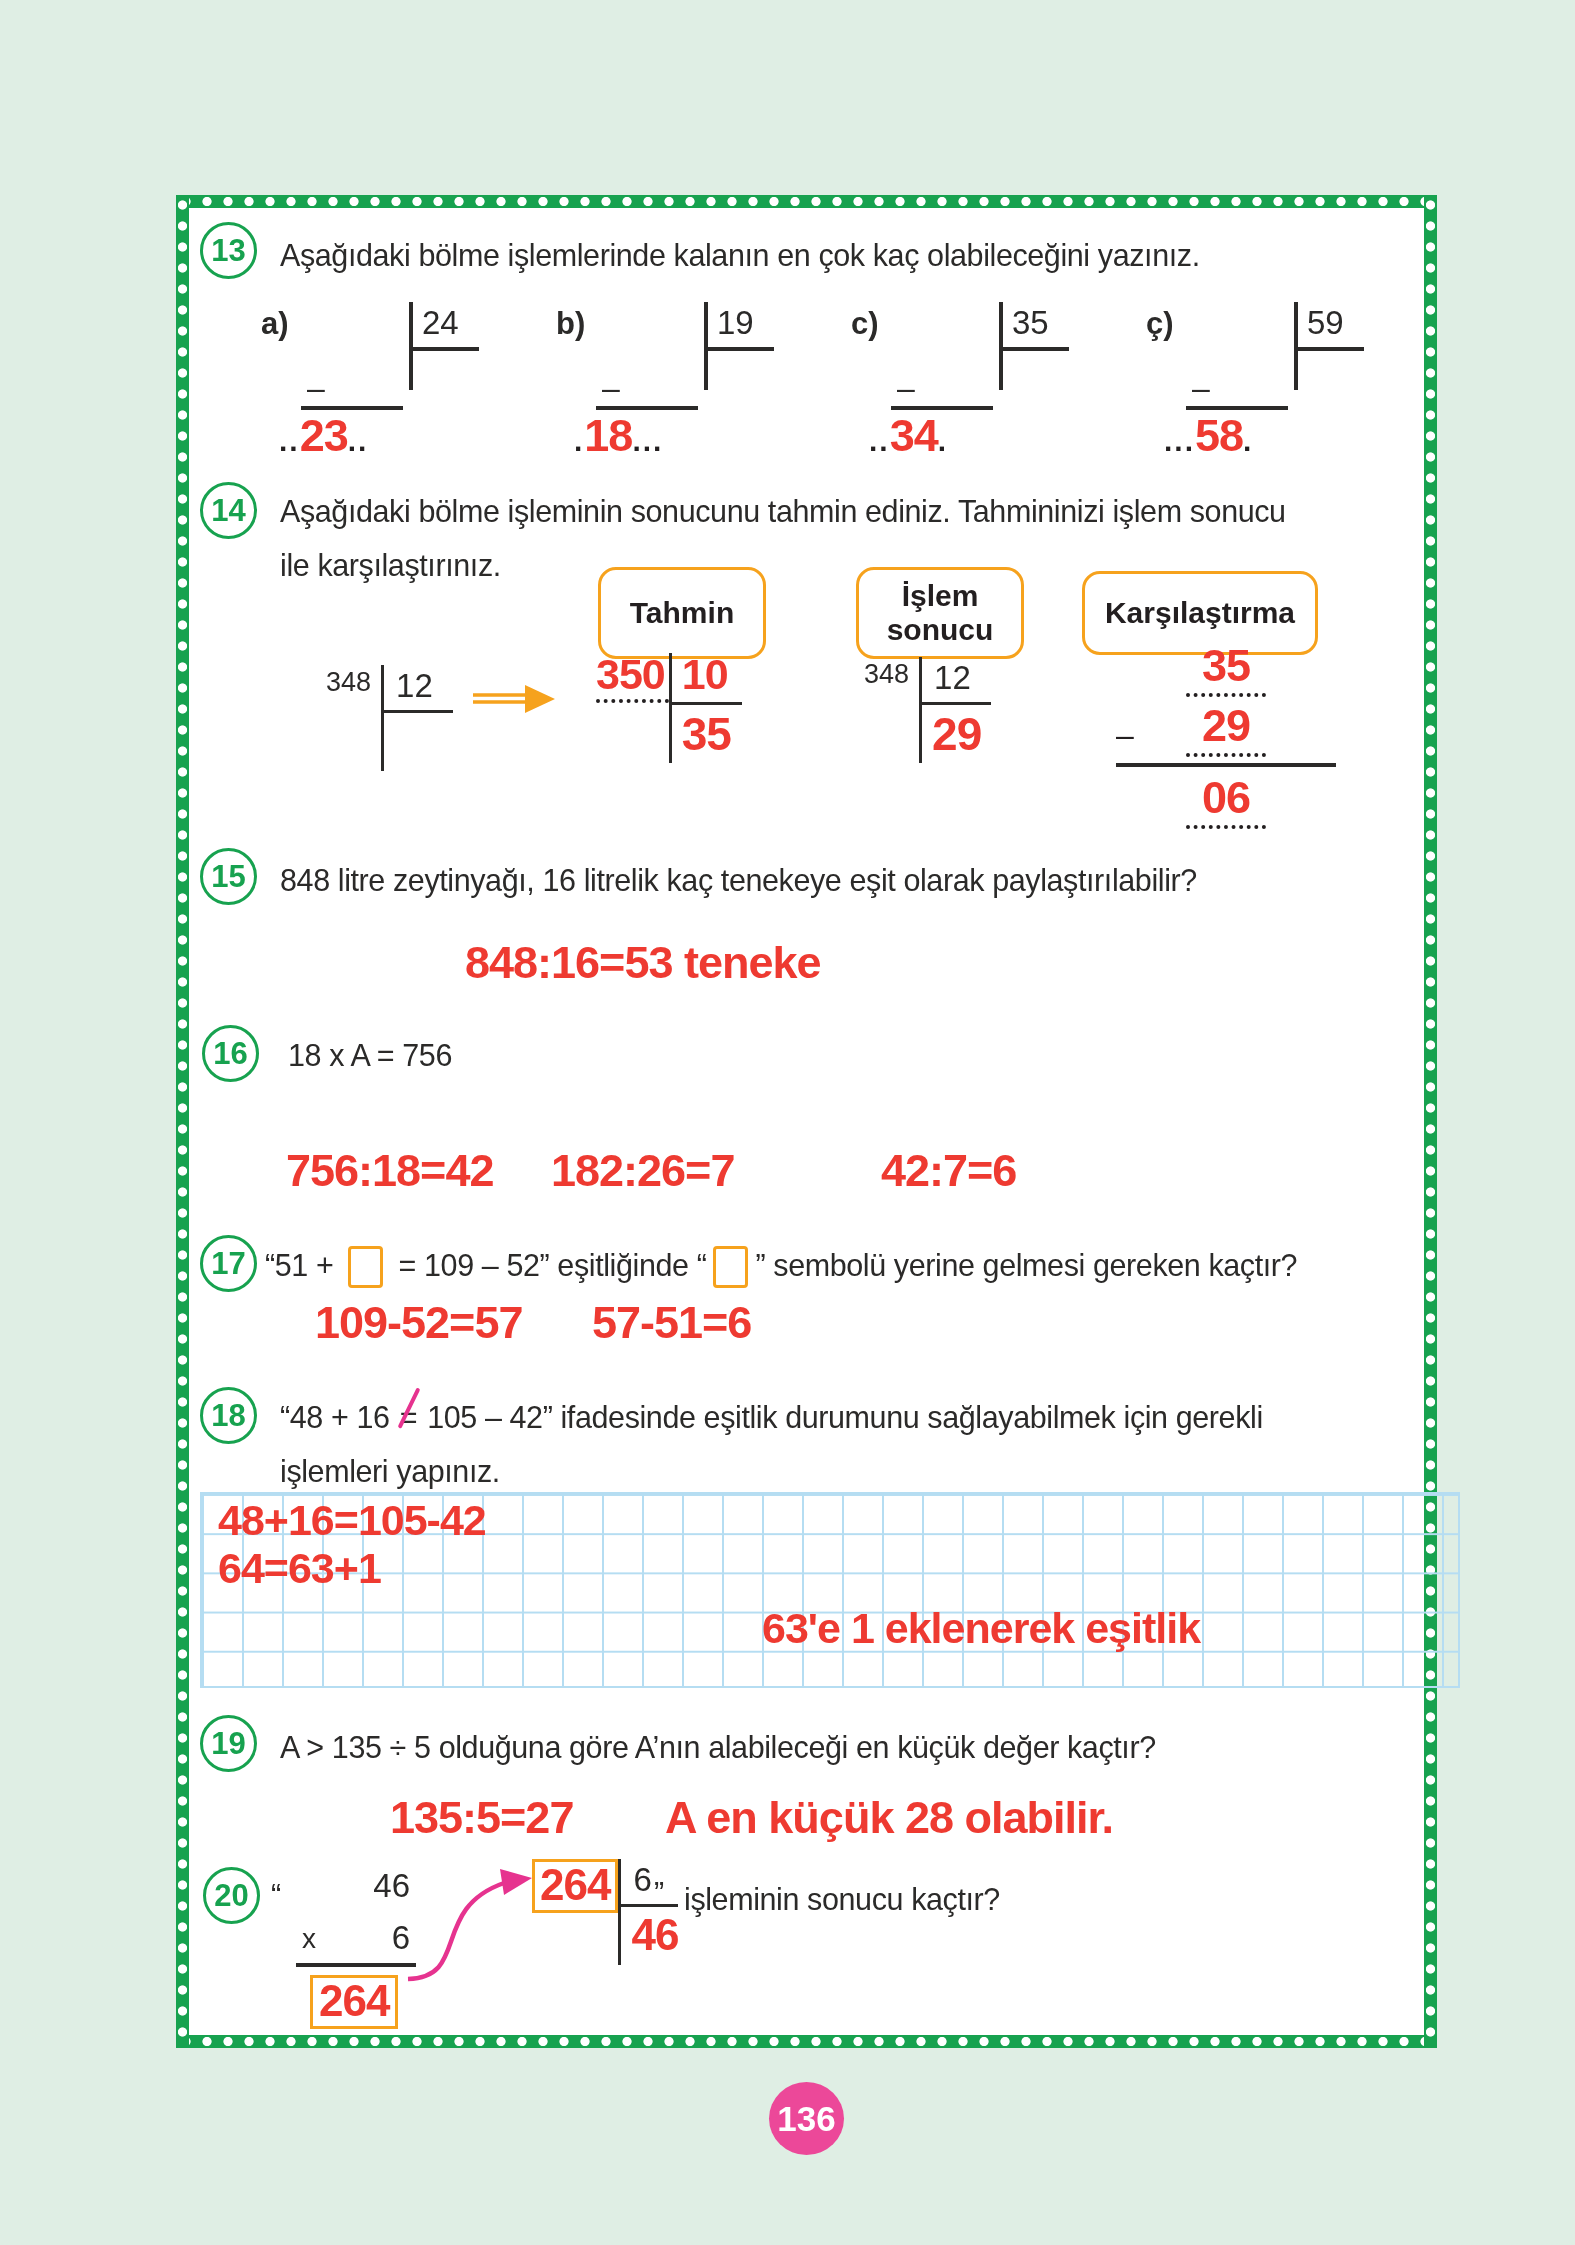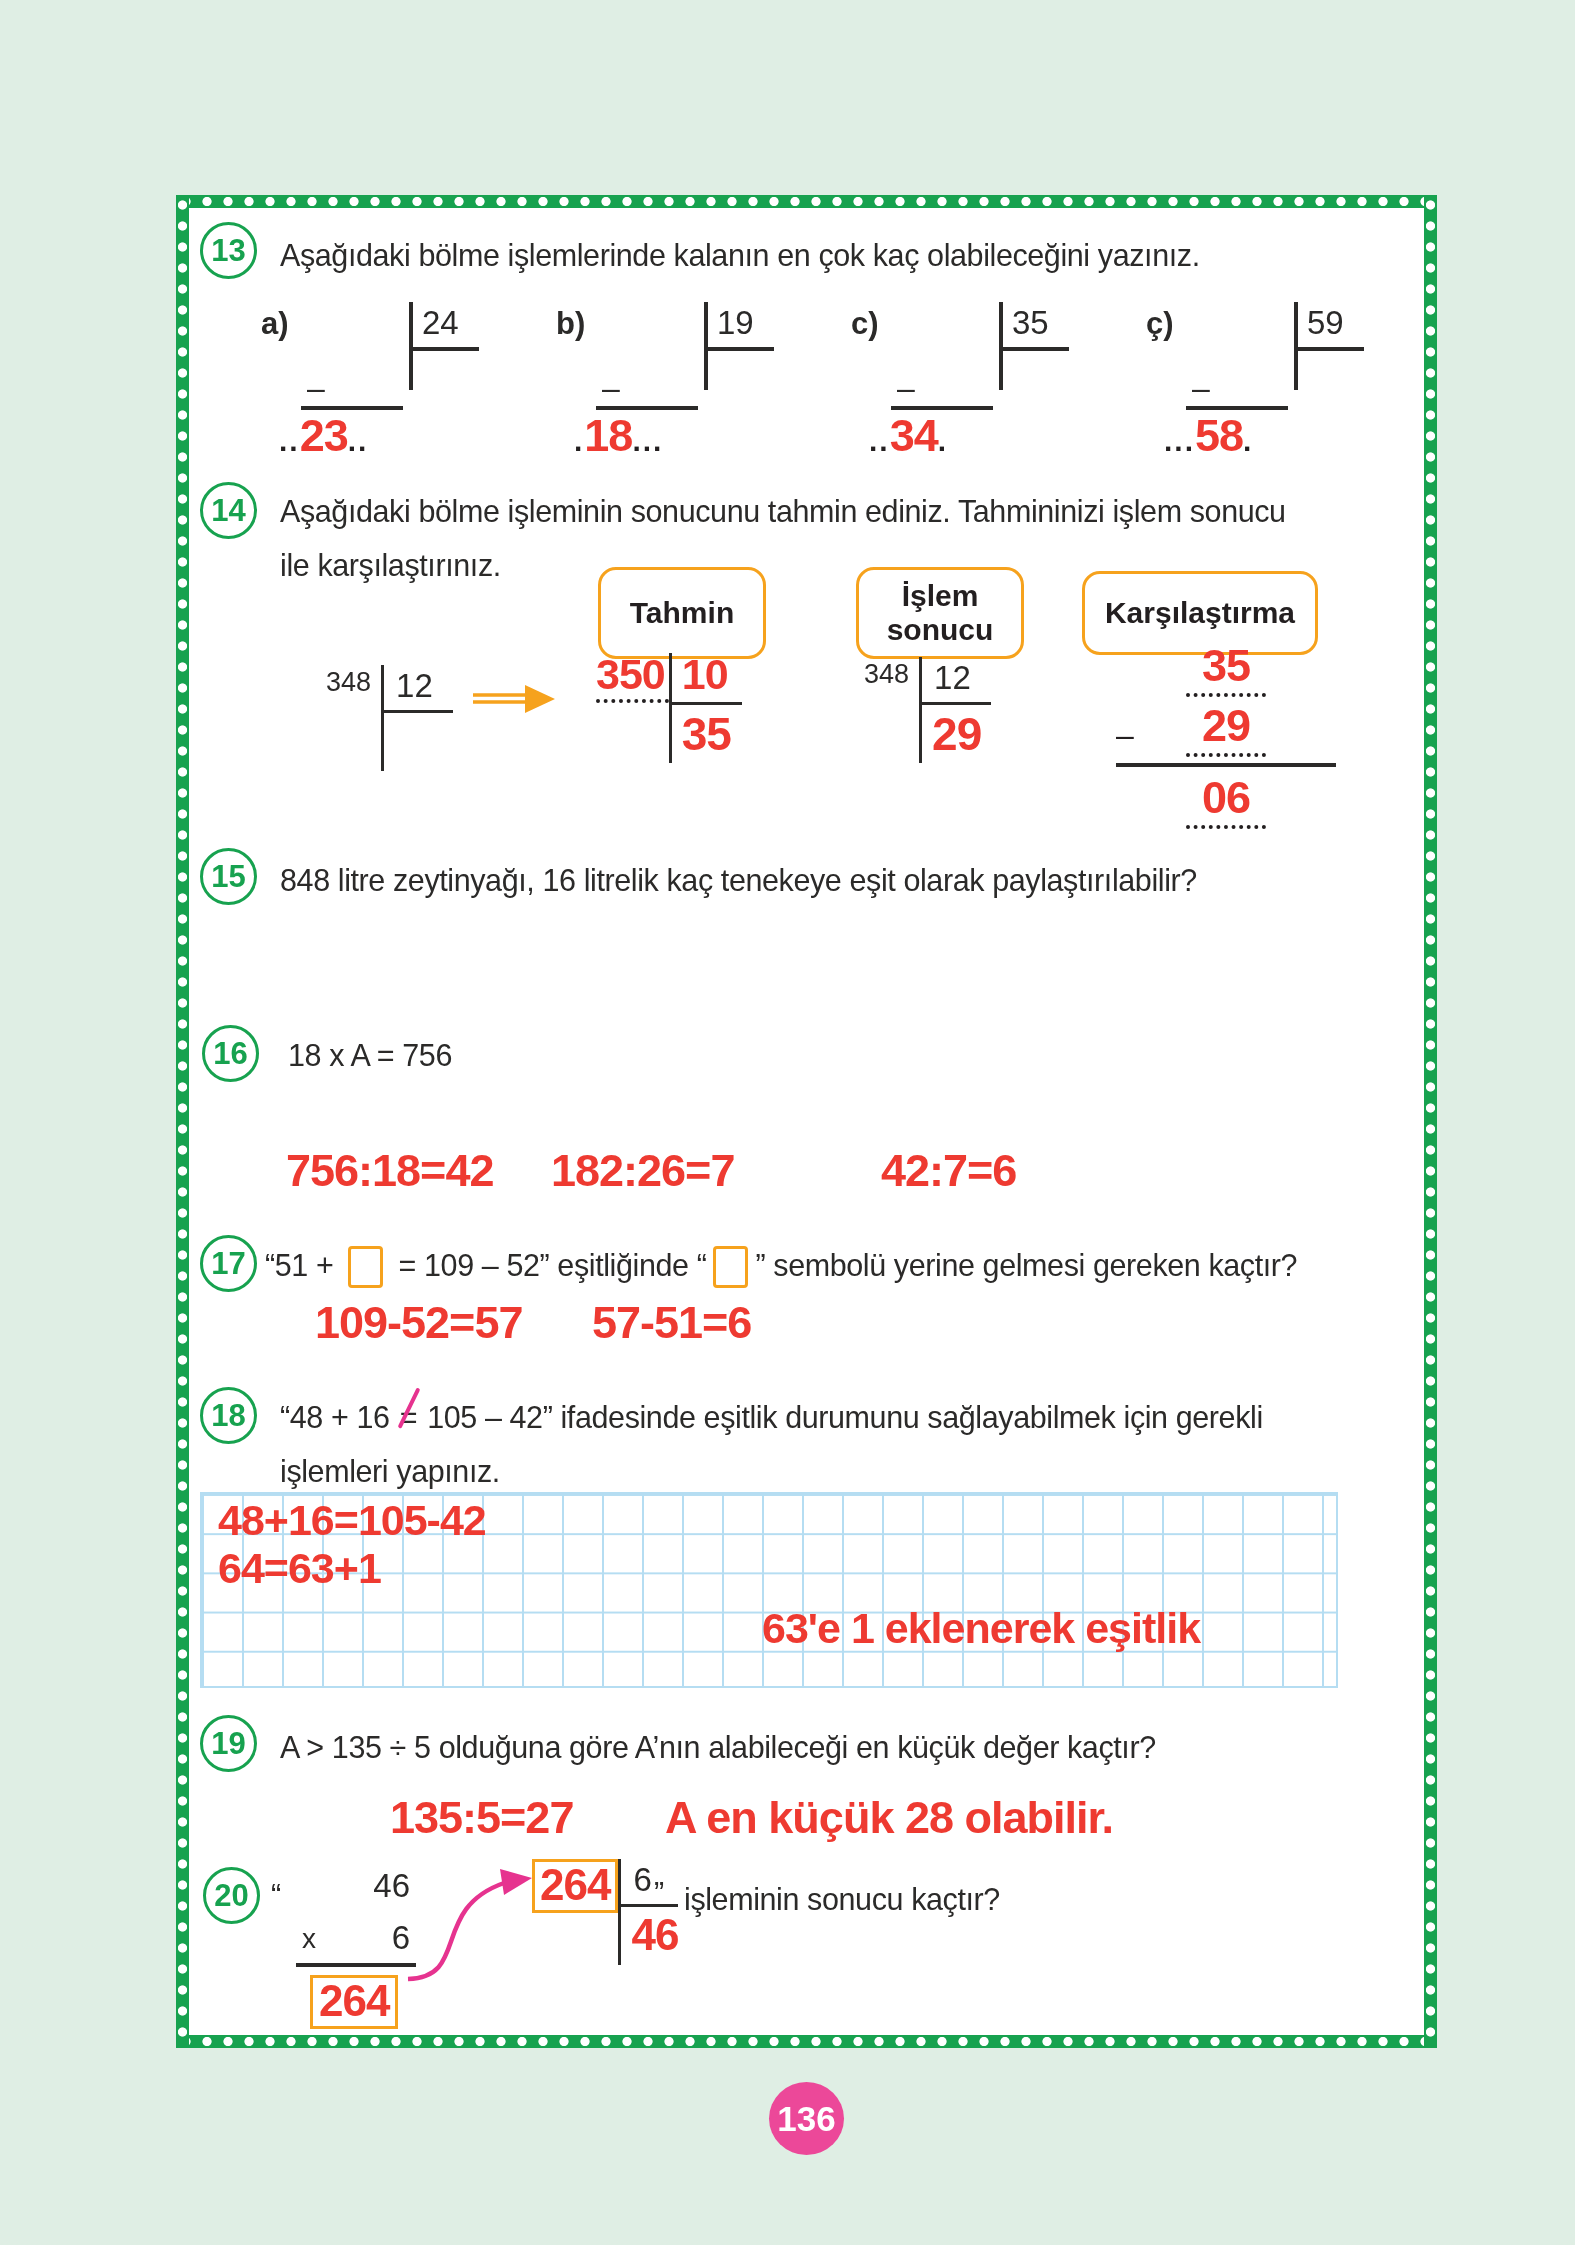--- a/index.html
+++ b/index.html
@@ -52,21 +52,21 @@
   .cmp .line{height:3.5px;background:#2b2a29;margin:2px 10px 8px;}
 
   
   .sq{display:inline-block;width:35px;height:42px;border:3.5px solid #f6a21d;border-radius:4px;vertical-align:-12px;margin:0 7px;box-sizing:border-box;}
 
   
   .neq{position:relative;display:inline-block;padding:0 2px;}
   .neq::after{content:"";position:absolute;left:46%;top:-11px;width:3.5px;height:44px;background:#e6338f;transform:rotate(26deg);border-radius:2px;}
 
   
-  .grid{position:absolute;left:24px;top:1297px;width:1138px;height:196px;box-sizing:border-box;border:2px solid #b5ddf2;background-image:linear-gradient(to right,#b5ddf2 2px,rgba(0,0,0,0) 2px),linear-gradient(to bottom,#b5ddf2 2px,rgba(0,0,0,0) 2px);background-size:40px 39.2px;}
+  .grid{position:absolute;left:24px;top:1297px;width:1260px;height:196px;box-sizing:border-box;border:2px solid #b5ddf2;background-image:linear-gradient(to right,#b5ddf2 2px,rgba(0,0,0,0) 2px),linear-gradient(to bottom,#b5ddf2 2px,rgba(0,0,0,0) 2px);background-size:40px 39.2px;}
   .grid .g{position:absolute;color:#ee3a31;font-weight:bold;font-size:43px;letter-spacing:-1px;white-space:nowrap;}
 
   
   .mult{position:absolute;width:120px;}
   .mult .r1{text-align:right;font-size:33px;padding-right:6px;}
   .mult .r2{position:relative;text-align:right;font-size:33px;padding-right:6px;margin-top:14px;}
   .mult .r2 .x{position:absolute;left:6px;top:4px;font-size:28px;}
   .mult .ml{height:3.5px;background:#2b2a29;margin-top:6px;}
   .mult .prod{display:inline-block;margin-top:8px;margin-left:14px;border:3.5px solid #f6a21d;padding:1px 6px 3px;color:#ee3a31;font-weight:bold;font-size:44px;letter-spacing:-1px;line-height:1;}
 
@@ -170,20 +170,21 @@
       <div class="row"><span class="num">35</span></div>
       <div class="row"><span class="sign">–</span><span class="num">29</span></div>
       <div class="line"></div>
       <div class="row"><span class="num">06</span></div>
     </div>
 
     <div class="qnum" style="left:24px;top:653px;">
         <span>15</span>
       </div>
     <div class="qtext" style="left:104px;top:665px;">848 litre zeytinyağı, 16 litrelik kaç tenekeye eşit olarak paylaştırılabilir?</div>
+    <div class="bigred" style="left:289px;top:742px;font-size:45px;">848:16=53 teneke</div>
 
     <div class="qnum" style="left:26px;top:830px;">
         <span>16</span>
       </div>
     <div class="qtext" style="left:112px;top:840px;">18 x A = 756</div>
     <div class="bigred" style="left:110px;top:950px;font-size:45px;">756:18=42</div>
     <div class="bigred" style="left:375px;top:950px;font-size:45px;">182:26=7</div>
     <div class="bigred" style="left:705px;top:950px;font-size:45px;">42:7=6</div>
 
     <div class="qnum" style="left:24px;top:1040px;">

